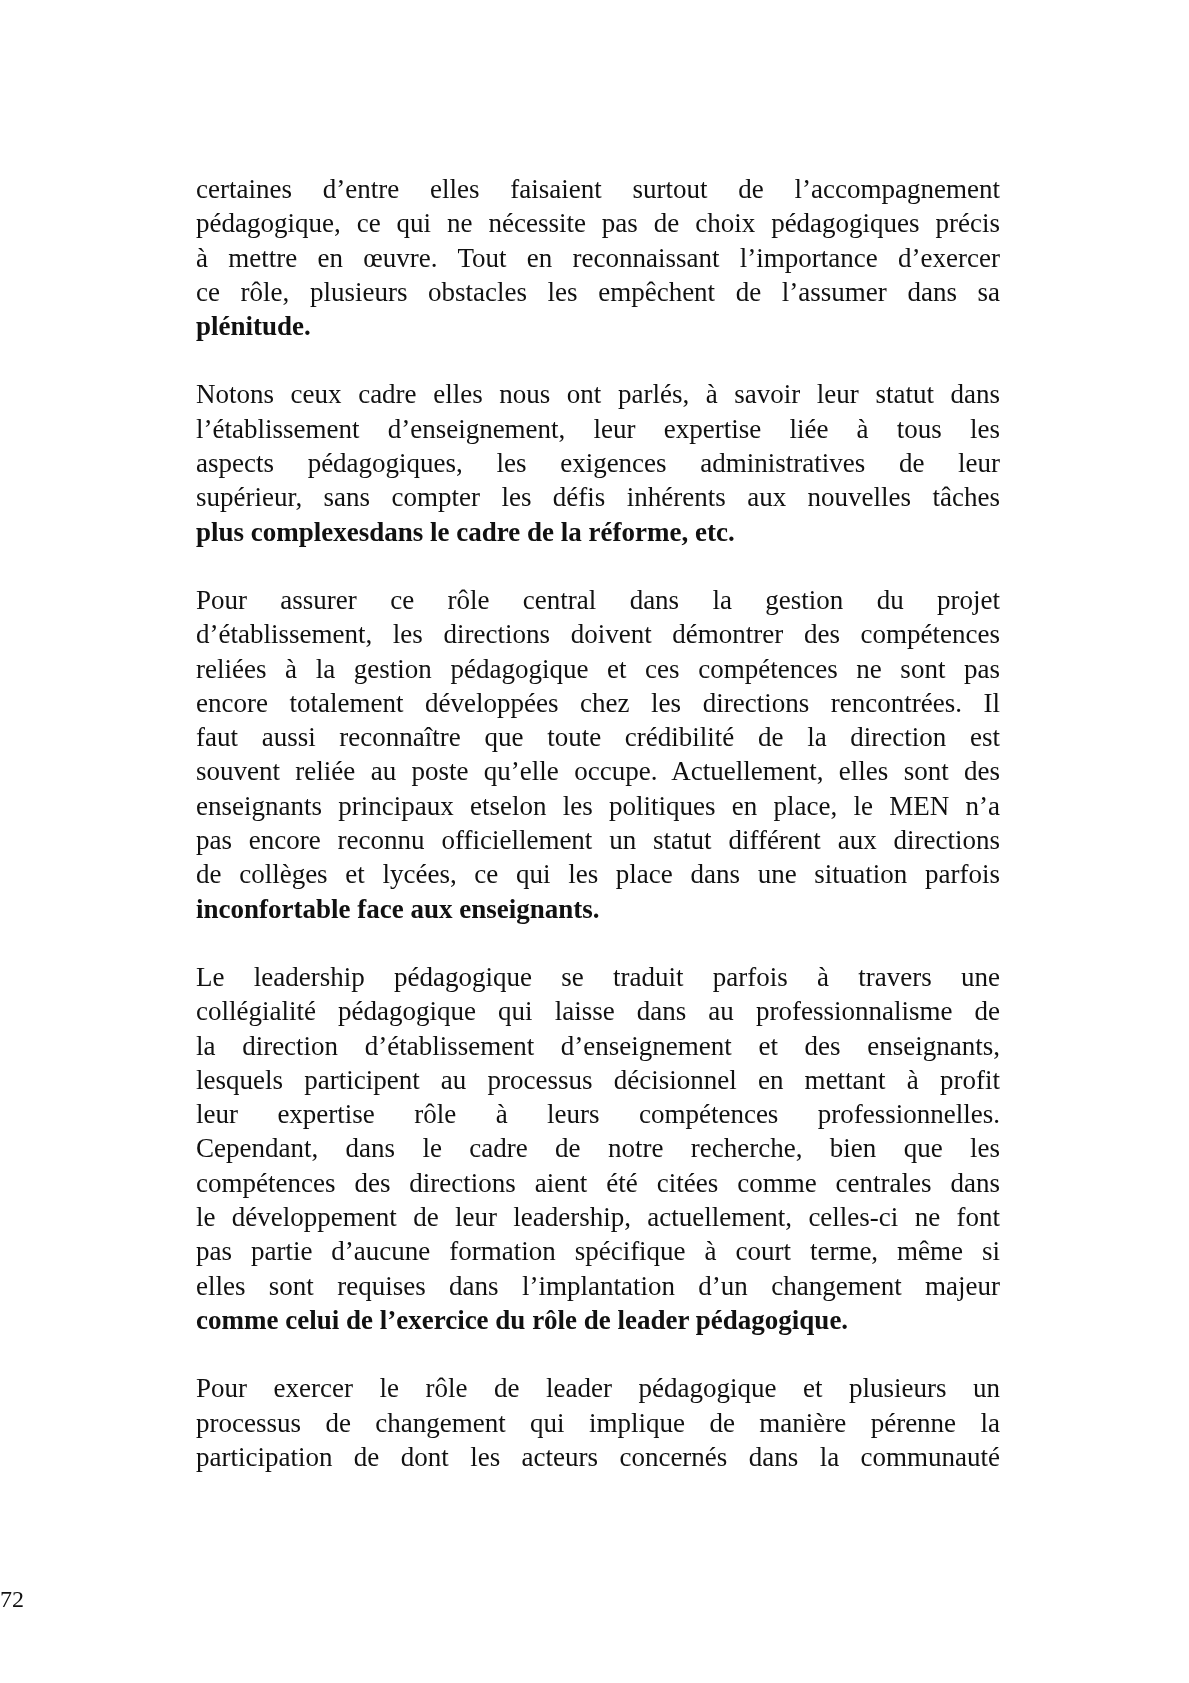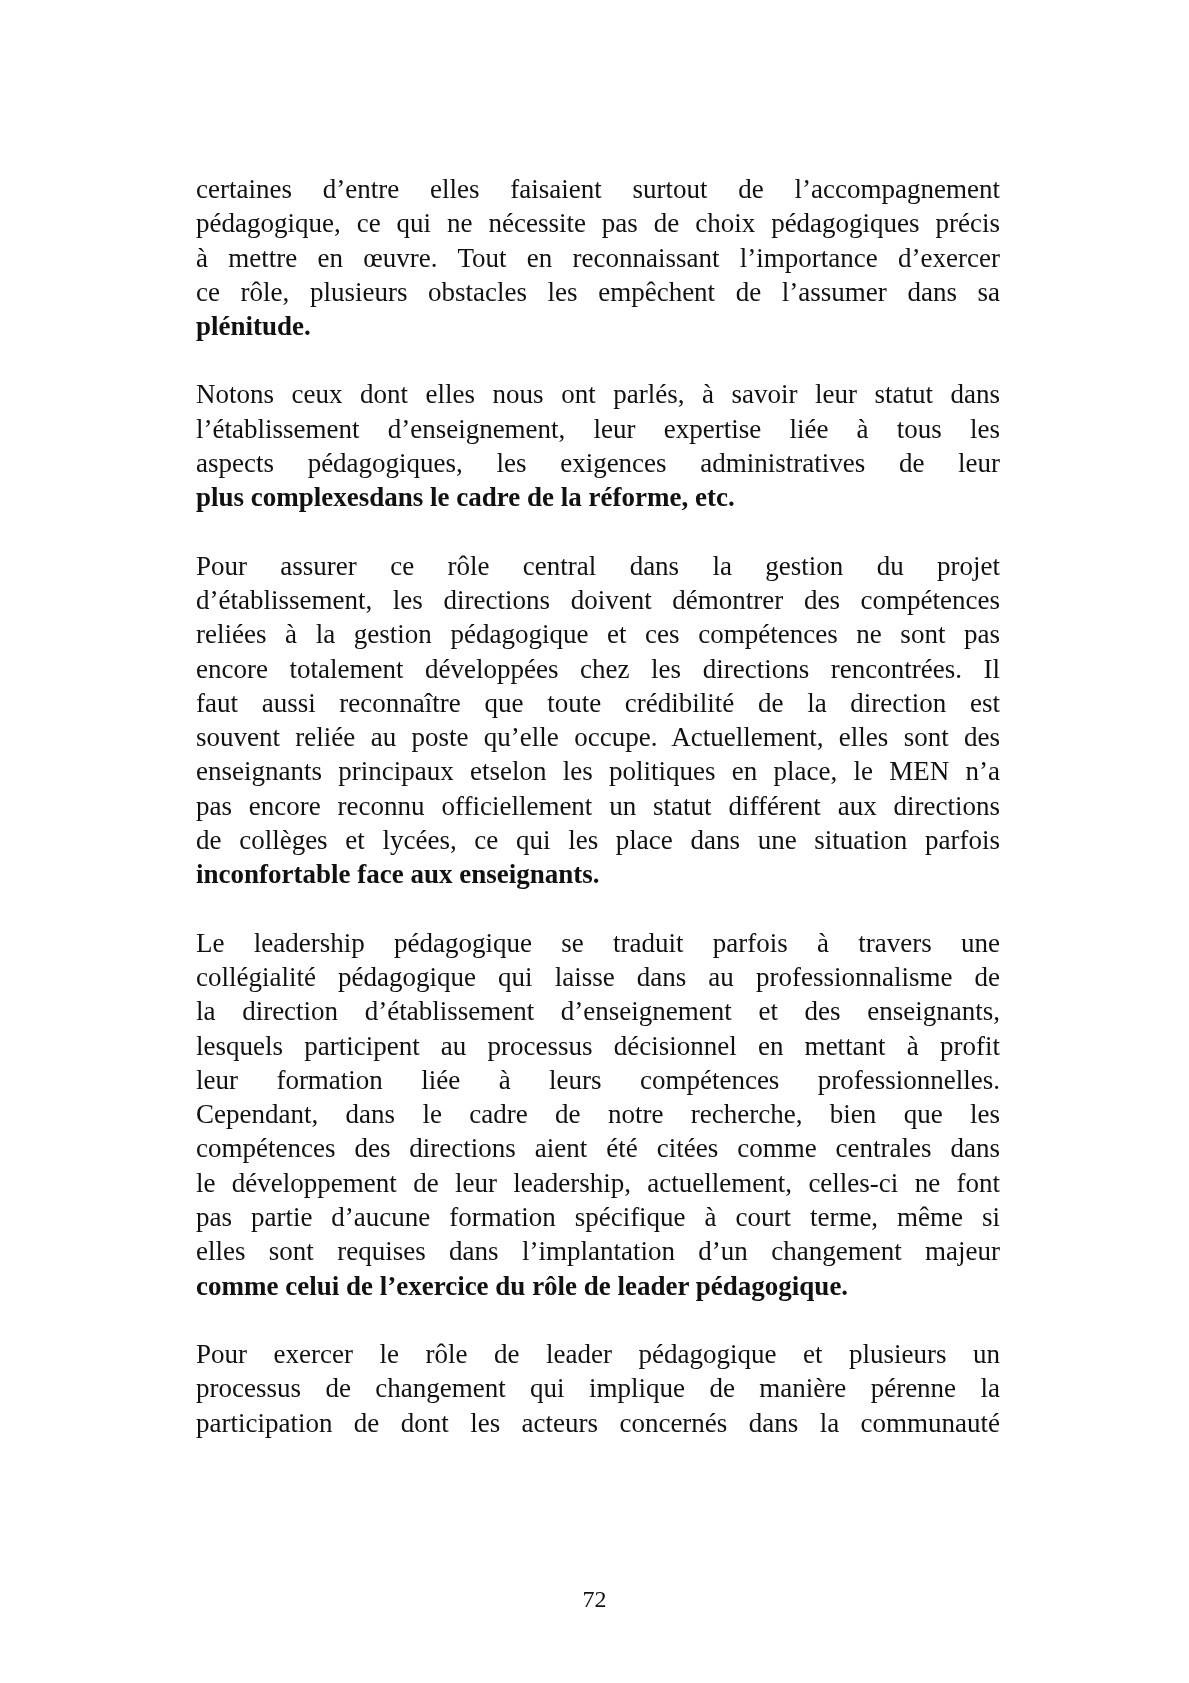--- a/index.html
+++ b/index.html
@@ -46,61 +46,61 @@
     }
     .para .line.last {
       text-align-last: left;
       font-weight: bold;
     }
     .page-number {
       position: absolute;
       left: 0;
       width: 1189px;
       top: 1584px;
-      text-align: center;
       font-size: 24px;
       line-height: 30px;
     }
   </style>
 </head>
 <body>
 
 <div class="page">
   <div class="text-block" id="text-block">
       <p class="para">
         <span class="line">certaines d’entre elles faisaient surtout de l’accompagnement</span>
         <span class="line">pédagogique, ce qui ne nécessite pas de choix pédagogiques précis</span>
         <span class="line">à mettre en œuvre. Tout en reconnaissant l’importance d’exercer</span>
         <span class="line">ce rôle, plusieurs obstacles les empêchent de l’assumer dans sa</span>
         <span class="line last">plénitude.</span>
       </p>
       <p class="para">
-        <span class="line">Notons ceux dont elles nous ont parlés, à savoir leur statut dans</span>
+        <span class="line">Notons ceux cadre elles nous ont parlés, à savoir leur statut dans</span>
         <span class="line">l’établissement d’enseignement, leur expertise liée à tous les</span>
         <span class="line">aspects pédagogiques, les exigences administratives de leur</span>
+        <span class="line">supérieur, sans compter les défis inhérents aux nouvelles tâches</span>
         <span class="line last">plus complexesdans le cadre de la réforme, etc.</span>
       </p>
       <p class="para">
         <span class="line">Pour assurer ce rôle central dans la gestion du projet</span>
         <span class="line">d’établissement, les directions doivent démontrer des compétences</span>
         <span class="line">reliées à la gestion pédagogique et ces compétences ne sont pas</span>
         <span class="line">encore totalement développées chez les directions rencontrées. Il</span>
         <span class="line">faut aussi reconnaître que toute crédibilité de la direction est</span>
         <span class="line">souvent reliée au poste qu’elle occupe. Actuellement, elles sont des</span>
         <span class="line">enseignants principaux etselon les politiques en place, le MEN n’a</span>
         <span class="line">pas encore reconnu officiellement un statut différent aux directions</span>
         <span class="line">de collèges et lycées, ce qui les place dans une situation parfois</span>
         <span class="line last">inconfortable face aux enseignants.</span>
       </p>
       <p class="para">
         <span class="line">Le leadership pédagogique se traduit parfois à travers une</span>
         <span class="line">collégialité pédagogique qui laisse dans au professionnalisme de</span>
         <span class="line">la direction d’établissement d’enseignement et des enseignants,</span>
         <span class="line">lesquels participent au processus décisionnel en mettant à profit</span>
-        <span class="line">leur formation liée à leurs compétences professionnelles.</span>
+        <span class="line">leur expertise rôle à leurs compétences professionnelles.</span>
         <span class="line">Cependant, dans le cadre de notre recherche, bien que les</span>
         <span class="line">compétences des directions aient été citées comme centrales dans</span>
         <span class="line">le développement de leur leadership, actuellement, celles-ci ne font</span>
         <span class="line">pas partie d’aucune formation spécifique à court terme, même si</span>
         <span class="line">elles sont requises dans l’implantation d’un changement majeur</span>
         <span class="line last">comme celui de l’exercice du rôle de leader pédagogique.</span>
       </p>
       <p class="para">
         <span class="line">Pour exercer le rôle de leader pédagogique et plusieurs un</span>
         <span class="line">processus de changement qui implique de manière pérenne la</span>

